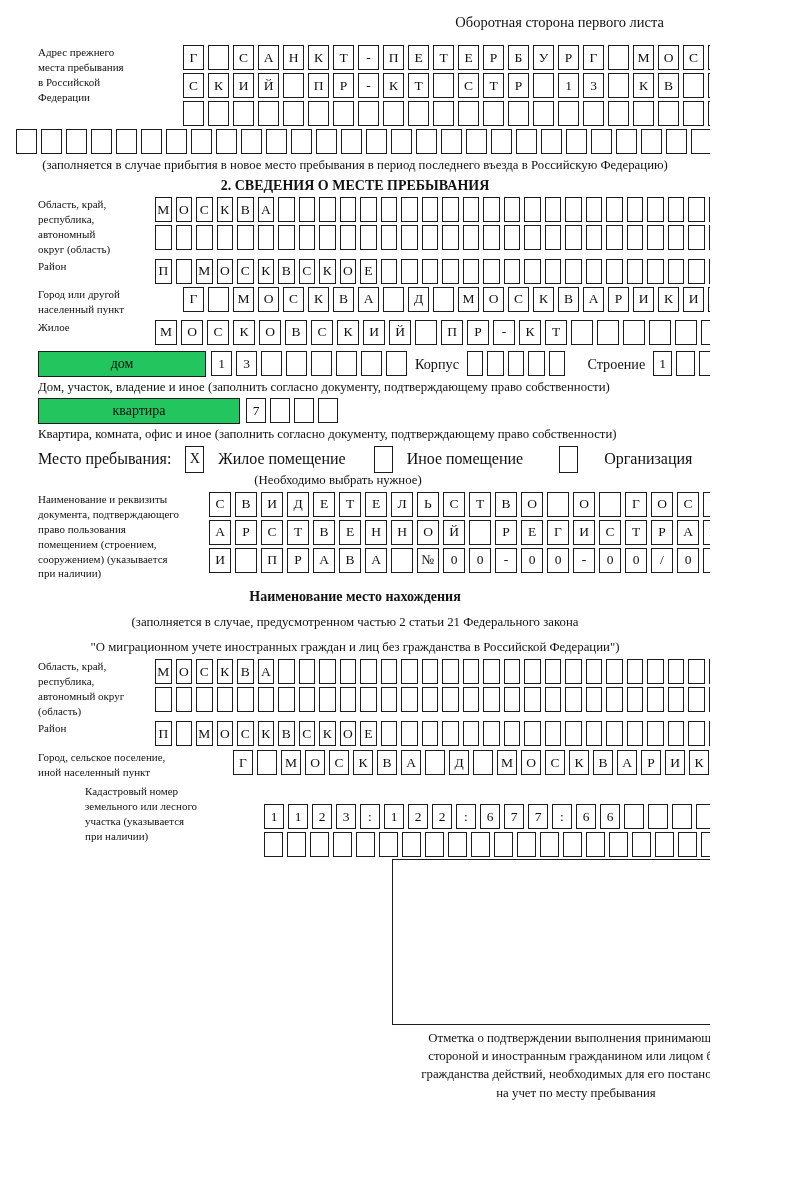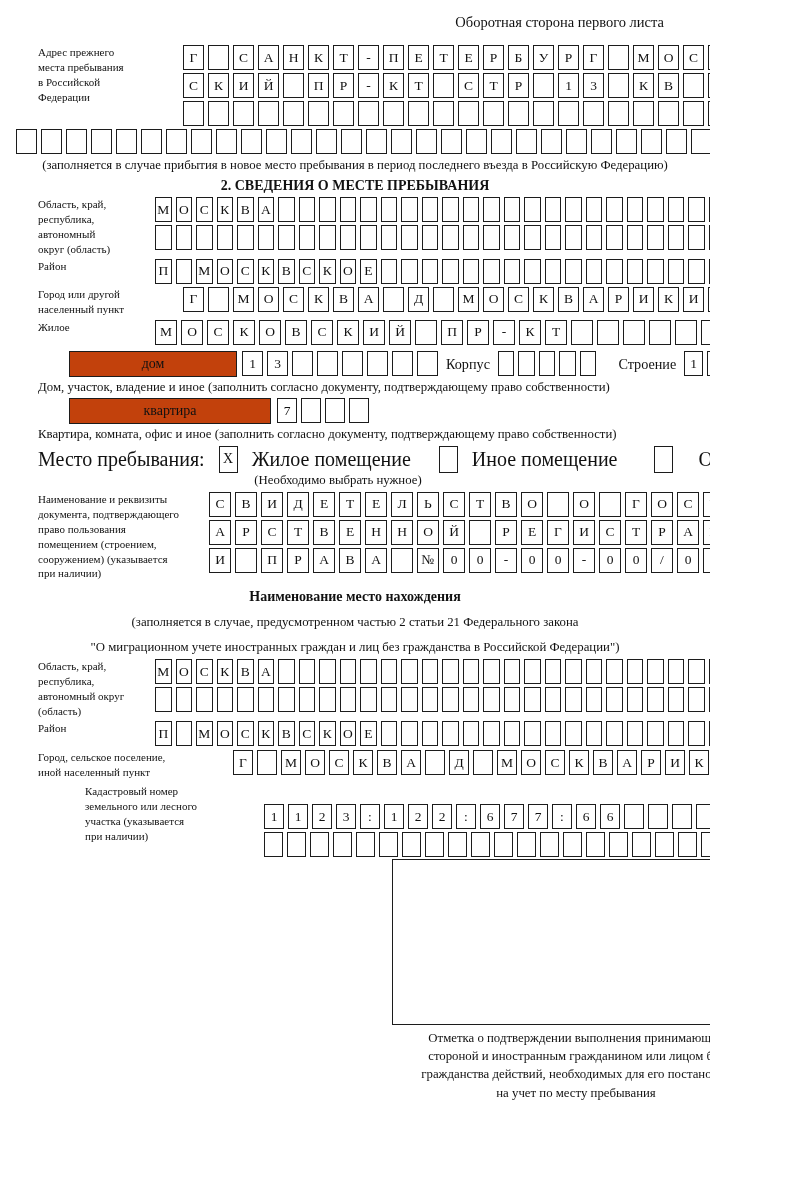--- a/index.html
+++ b/index.html
@@ -12,26 +12,26 @@
   .w117{width:117px;} .w145{width:145px;} .w171{width:171px;} .w179{width:179px;margin-left:47px;} .w195{width:195px;}
   .rows{display:flex;flex-direction:column;gap:3px;}
   .boxes{display:flex;gap:4px;}
   .cell{box-sizing:border-box;flex-shrink:0;width:var(--cw,21px);height:25px;border:1.6px solid #1c1c1c;
         display:flex;align-items:center;justify-content:center;font-size:13.5px;background:#fff;}
   .cw16{--cw:16.5px;} .cw19{--cw:19px;} .cw20{--cw:20px;} .cw21{--cw:21px;} .cw22{--cw:22px;}
   .caption{font-size:12.8px;}
   .center{text-align:center;margin-top:10px;}
   .h2{font-weight:bold;font-size:14px;text-align:center;margin:5px 0 3px 0;}
   .widebox{box-sizing:border-box;border:1.6px solid #1c1c1c;height:26px;display:flex;align-items:center;
-           justify-content:center;font-size:14px;flex-shrink:0;background:#c2410c;margin-left:31px;}
+           justify-content:center;font-size:14px;flex-shrink:0;background:#22c55e;}
   .inline-lbl{font-size:14.2px;line-height:26px;padding:0 8px;white-space:nowrap;}
   .chk{box-sizing:border-box;width:19px;height:27px;border:1.6px solid #1c1c1c;display:flex;align-items:center;
        justify-content:center;font-size:14px;flex-shrink:0;background:#fff;}
   .stayrow{display:flex;align-items:center;gap:14px;margin-top:4px;}
-  .stayrow .txt{font-size:20px;white-space:nowrap;}
+  .stayrow .txt{font-size:16px;white-space:nowrap;}
   .stamp{box-sizing:border-box;border:1.8px solid #1c1c1c;width:368px;height:166px;background:#fff;}
   .stampcol{width:378px;display:flex;flex-direction:column;align-items:center;}
   .pre{white-space:pre-line;}
   .mt2{margin-top:2px;} .mt3{margin-top:3px;} .mt4{margin-top:4px;} .mt6{margin-top:6px;} .mt8{margin-top:8px;}
 </style>
 </head>
 <body>
 
 <div class="page">
 

